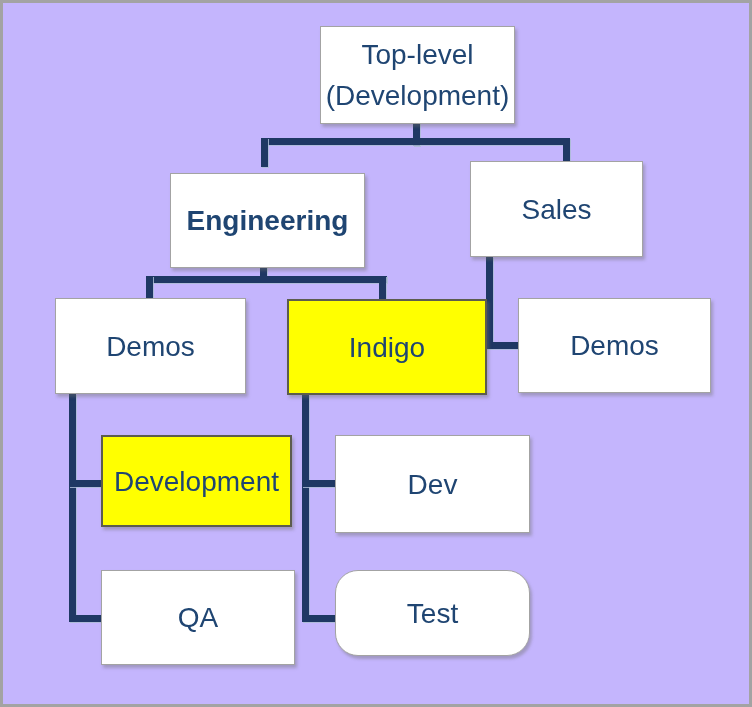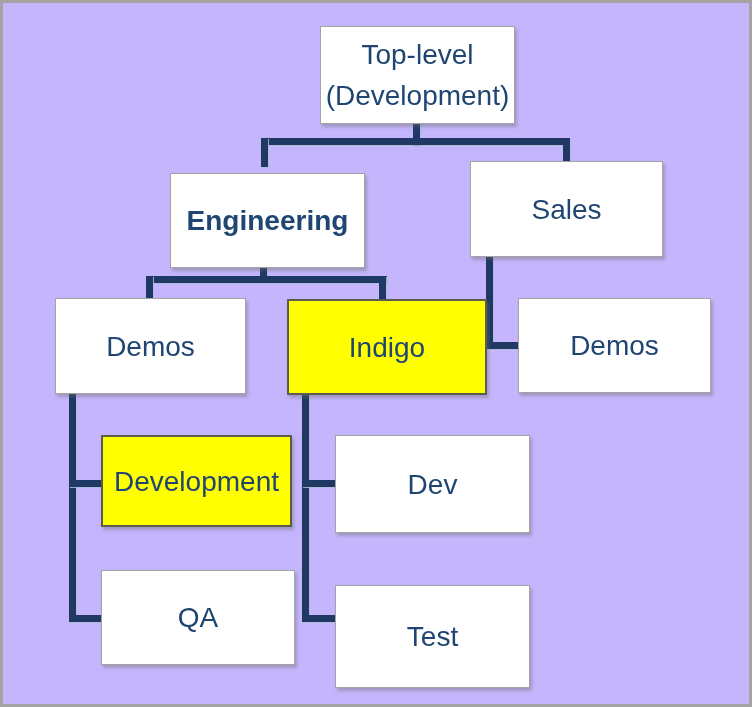--- a/index.html
+++ b/index.html
@@ -74,21 +74,21 @@
 
   <div class="node" style="left:317px; top:23px; width:195px; height:98px;">
     <span>Top-level</span>
     <span>(Development)</span>
   </div>
 
   <div class="node" style="left:167px; top:170px; width:195px; height:95px;font-weight:bold;">
     <span>Engineering</span>
   </div>
 
-  <div class="node" style="left:467px; top:158px; width:193px; height:96px;">
+  <div class="node" style="left:467px; top:158px; width:173px; height:96px;">
     <span>Sales</span>
   </div>
 
   <div class="node" style="left:52px; top:295px; width:191px; height:96px;">
     <span>Demos</span>
   </div>
 
   <div class="node highlight" style="left:284px; top:296px; width:200px; height:96px;">
     <span>Indigo</span>
   </div>
@@ -102,17 +102,17 @@
   </div>
 
   <div class="node" style="left:332px; top:432px; width:195px; height:98px;">
     <span>Dev</span>
   </div>
 
   <div class="node" style="left:98px; top:567px; width:194px; height:95px;">
     <span>QA</span>
   </div>
 
-  <div class="node" style="left:332px; top:582px; width:195px; height:103px;">
+  <div class="node" style="left:332px; top:567px; width:195px; height:86px;border-radius:23px;">
     <span>Test</span>
   </div>
 
 </div>
 
 </body></html>

